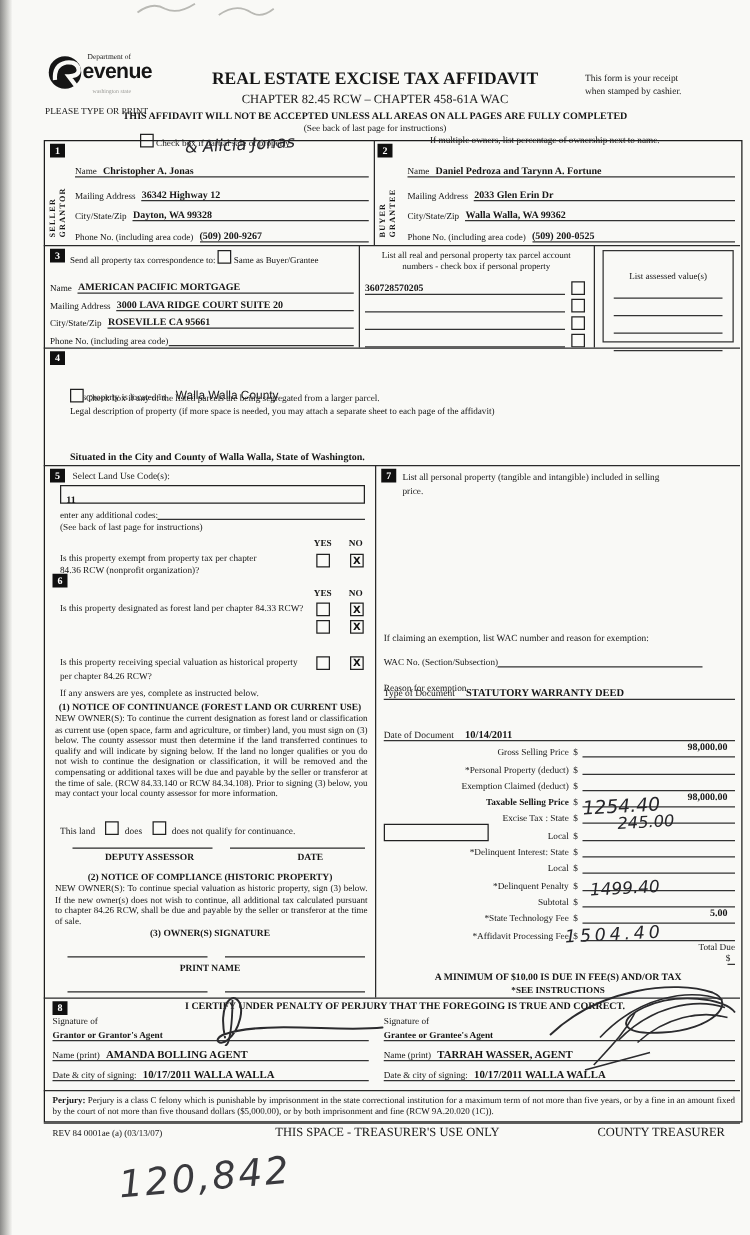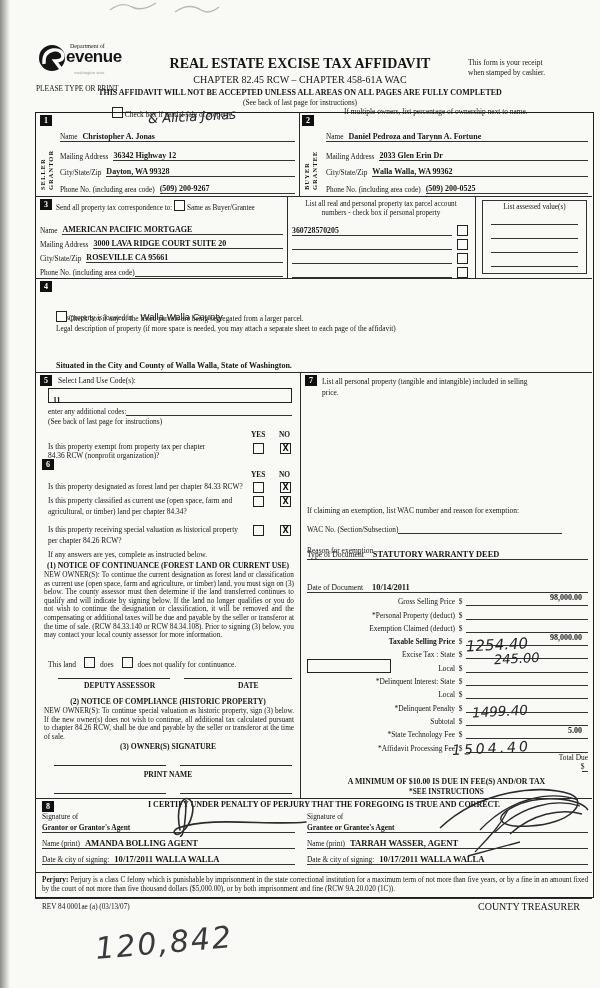--- a/index.html
+++ b/index.html
@@ -168,21 +168,21 @@
     <div class="frow" style="height:14px;">
       <span class="fline"></span>
       <span class="cb" style="margin-left:5px;"></span>
     </div>
     <div class="frow" style="height:14px;">
       <span class="fline"></span>
       <span class="cb" style="margin-left:5px;"></span>
     </div>
   </div>
   <div class="abs" style="left:482px;top:200px;width:103px;height:72px;border:1px solid #333;">
-    <div class="ctr" style="font-size:7.2px;margin-top:2px;">List assessed value(s)</div>
+    <div class="ctr" style="font-size:7.2px;margin-top:16px;">List assessed value(s)</div>
     <div style="margin:8px 8px 0;border-bottom:0.9px solid #333;height:5px;"></div>
     <div style="margin:0 8px;border-bottom:0.9px solid #333;height:13px;"></div>
     <div style="margin:0 8px;border-bottom:0.9px solid #333;height:13px;"></div>
     <div style="margin:0 8px;border-bottom:0.9px solid #333;height:13px;"></div>
   </div>
 
   <div class="numbox" style="left:40px;top:281px;">4</div>
   <div class="abs frow" style="left:56px;top:309px;height:13px;">
     <span class="flabel">This property is located in</span>
     <span style="font:9.5px 'Liberation Sans',sans-serif;margin-left:8px;">Walla Walla County</span>
@@ -212,24 +212,20 @@
   </div>
   <span class="cb abs" style="left:253px;top:443px;"></span>
   <span class="cb abs" style="left:280px;top:443px;">X</span>
 
   <div class="numbox" style="left:42px;top:459px;">6</div>
   <span class="yn" style="left:251px;top:470px;">YES</span>
   <span class="yn" style="left:279px;top:470px;">NO</span>
   <div class="abs q" style="left:48px;top:482px;width:202px;">Is this property designated as forest land per chapter 84.33 RCW?</div>
   <span class="cb abs" style="left:253px;top:482px;"></span>
   <span class="cb abs" style="left:280px;top:482px;">X</span>
-  <div class="abs q" style="left:48px;top:495px;width:202px;line-height:11px;">
-    <span>Is this property classified as current use (open space, farm and</span><br>
-    <span>agricultural, or timber) land per chapter 84.34?</span>
-  </div>
   <span class="cb abs" style="left:253px;top:496px;"></span>
   <span class="cb abs" style="left:280px;top:496px;">X</span>
   <div class="abs q" style="left:48px;top:524px;width:202px;line-height:11px;">
     <span>Is this property receiving special valuation as historical property</span><br>
     <span>per chapter 84.26 RCW?</span>
   </div>
   <span class="cb abs" style="left:253px;top:525px;"></span>
   <span class="cb abs" style="left:280px;top:525px;">X</span>
   <div class="abs" style="left:48px;top:550px;font-size:7.5px;">If any answers are yes, complete as instructed below.</div>
   <div class="abs b ctr" style="left:40px;top:561px;width:256px;font-size:7.6px;">(1) NOTICE OF CONTINUANCE (FOREST LAND OR CURRENT USE)</div>
@@ -392,16 +388,17 @@
     <path d="M60,50 C90,18 130,10 158,20 M75,52 C100,26 135,18 160,26 M90,54 C112,34 140,28 162,34" stroke="#2b2b2e" stroke-width="1.3" fill="none"></path>
     <path d="M55,72 C70,56 80,46 88,30 M48,76 L100,62" stroke="#2b2b2e" stroke-width="1.3" fill="none"></path>
   </svg>
 
   <div class="abs para" style="left:42px;top:876px;width:546px;font-size:7.2px;">
     <span class="b">Perjury:</span>
     <span>Perjury is a class C felony which is punishable by imprisonment in the state correctional institution for a maximum term of not more than five years, or by a fine in an amount fixed by the court of not more than five thousand dollars ($5,000.00), or by both imprisonment and fine (RCW 9A.20.020 (1C)).</span>
   </div>
   <div class="line" style="left:35px;top:898px;width:557px;"></div>
   <div class="abs" style="left:42px;top:903px;font-size:7.2px;">REV 84 0001ae (a) (03/13/07)</div>
+  <div class="abs ctr" style="left:180px;top:901px;width:260px;font-size:10px;">THIS SPACE - TREASURER'S USE ONLY</div>
   <div class="abs" style="left:478px;top:901px;font-size:10px;">COUNTY TREASURER</div>
 
   <div class="hw" style="left:95px;top:925px;font-size:30px;transform:rotate(-5deg);letter-spacing:2px;color:#3a3a3e;">120,842</div>
 </div>
 
 </body></html>

